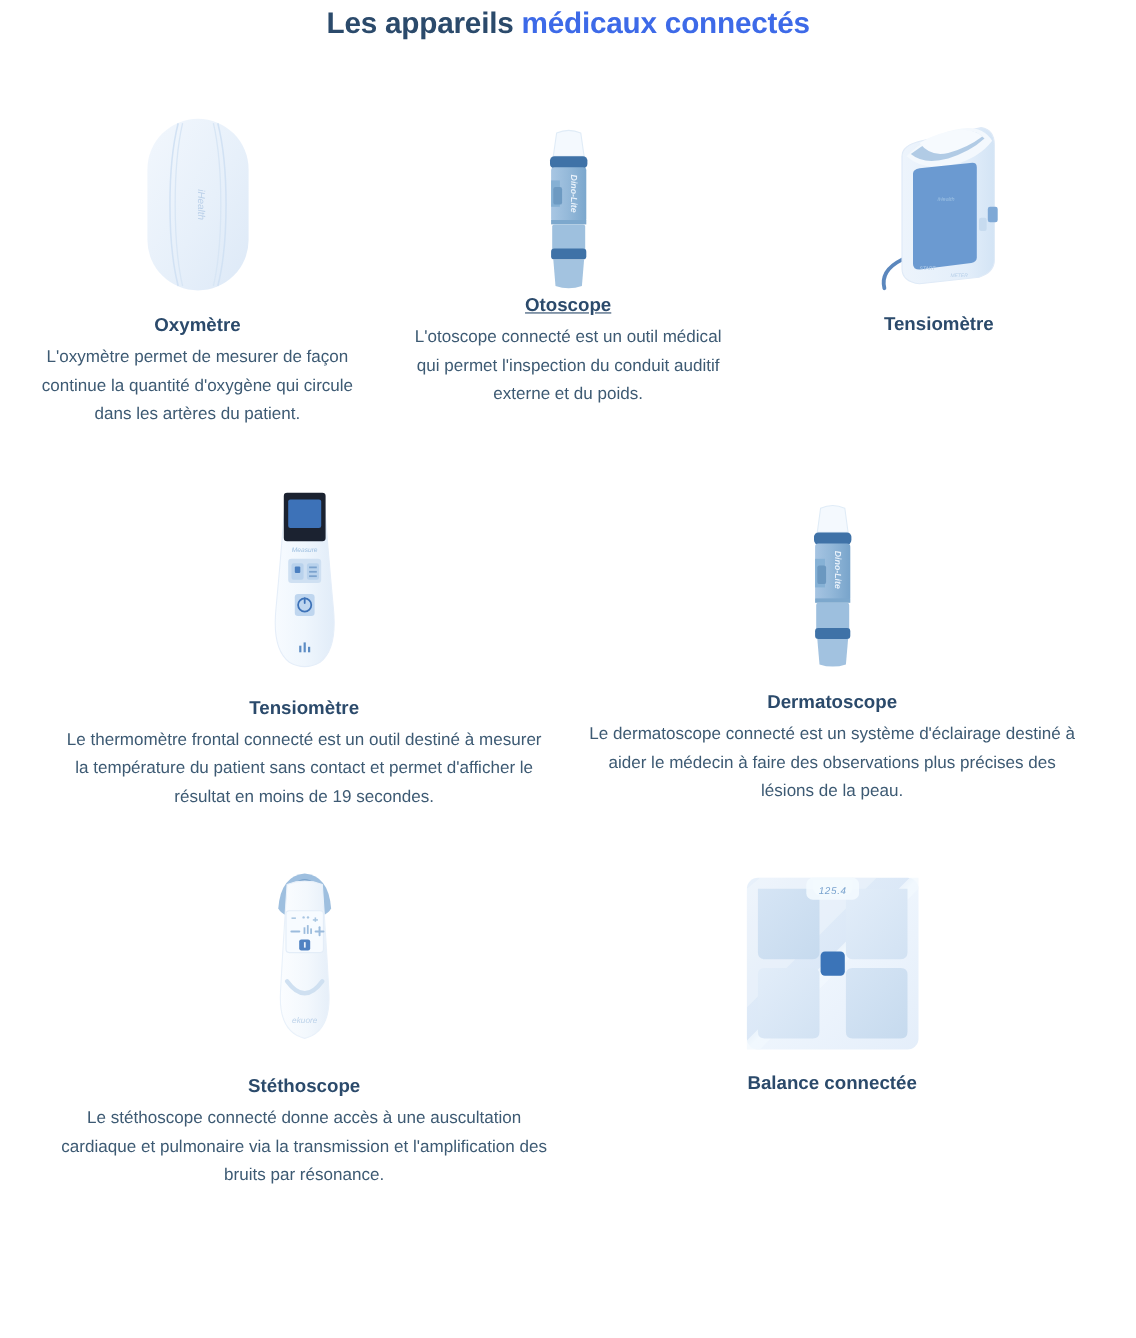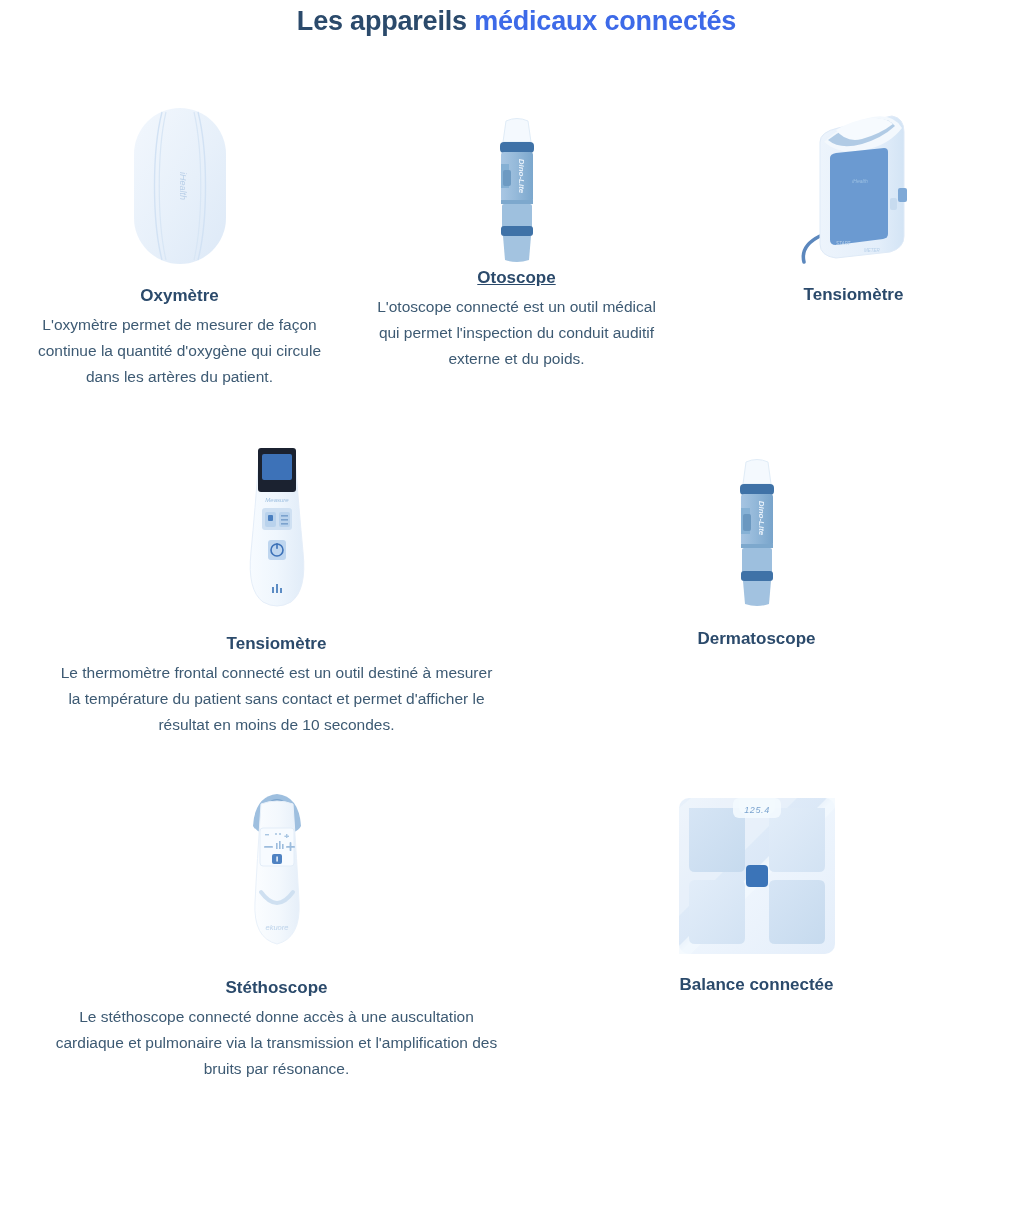--- a/index.html
+++ b/index.html
@@ -222,21 +222,21 @@
           <rect x="31" y="100" width="18" height="20" rx="3" fill="#bfd6ef"></rect>
           <circle cx="40" cy="110" r="6" fill="none" stroke="#3d72b8" stroke-width="1.6"></circle>
           <rect x="39.2" y="103" width="1.6" height="6" rx="0.8" fill="#3d72b8"></rect>
 
           <rect x="35" y="147" width="2" height="6" fill="#5c8cc4"></rect>
           <rect x="39" y="144" width="2" height="9" fill="#5c8cc4"></rect>
           <rect x="43" y="148" width="2" height="5" fill="#5c8cc4"></rect>
         </svg>
       </div>
       <h3 class="card-title">Tensiomètre</h3>
-      <p class="card-desc">Le thermomètre frontal connecté est un outil destiné à mesurer la température du patient sans contact et permet d'afficher le résultat en moins de 10 secondes.</p>
+      <p class="card-desc">Le thermomètre frontal connecté est un outil destiné à mesurer la température du patient sans contact et permet d'afficher le résultat en moins de 19 secondes.</p>
     </div>
 
     <div class="card derma">
       <div class="figure">
         <svg width="64" height="158" viewBox="0 0 64 158">
           <defs>
             <linearGradient id="dermBody" x1="0" y1="0" x2="1" y2="0">
               <stop offset="0%" stop-color="#a6c4e2"></stop>
               <stop offset="45%" stop-color="#93b8d9"></stop>
               <stop offset="100%" stop-color="#78a4cb"></stop>
@@ -248,20 +248,21 @@
           <path d="M16 54 L25 54 L25 80 L16 80 Z" fill="#86b1d5"></path>
           <rect x="18" y="60" width="8" height="17" rx="2" fill="#6b98c0"></rect>
           <rect x="16" y="90" width="32" height="4" fill="#7da8cd"></rect>
           <rect x="17" y="94" width="30" height="26" rx="2" fill="#9dbfde"></rect>
           <rect x="16" y="117" width="32" height="10" rx="3" fill="#3f72a7"></rect>
           <path d="M18 127 L46 127 L44 150 Q32 154 20 150 Z" fill="#a2c2e0"></path>
           <text x="34" y="64" fill="#e9f2fb" font-size="8" font-weight="bold" font-family="Liberation Sans, sans-serif" text-anchor="middle" transform="rotate(90 34 64)">Dino-Lite</text>
         </svg>
       </div>
       <h3 class="card-title">Dermatoscope</h3>
+      <p class="card-desc">Le dermatoscope connecté est un système d'éclairage destiné à aider le médecin à faire des observations plus précises des lésions de la peau.</p>
     </div>
 
   </div>
 
   <div class="row row-3">
 
     <div class="card stetho">
       <div class="figure">
         <svg width="84" height="172" viewBox="0 0 84 172">
           <defs>

